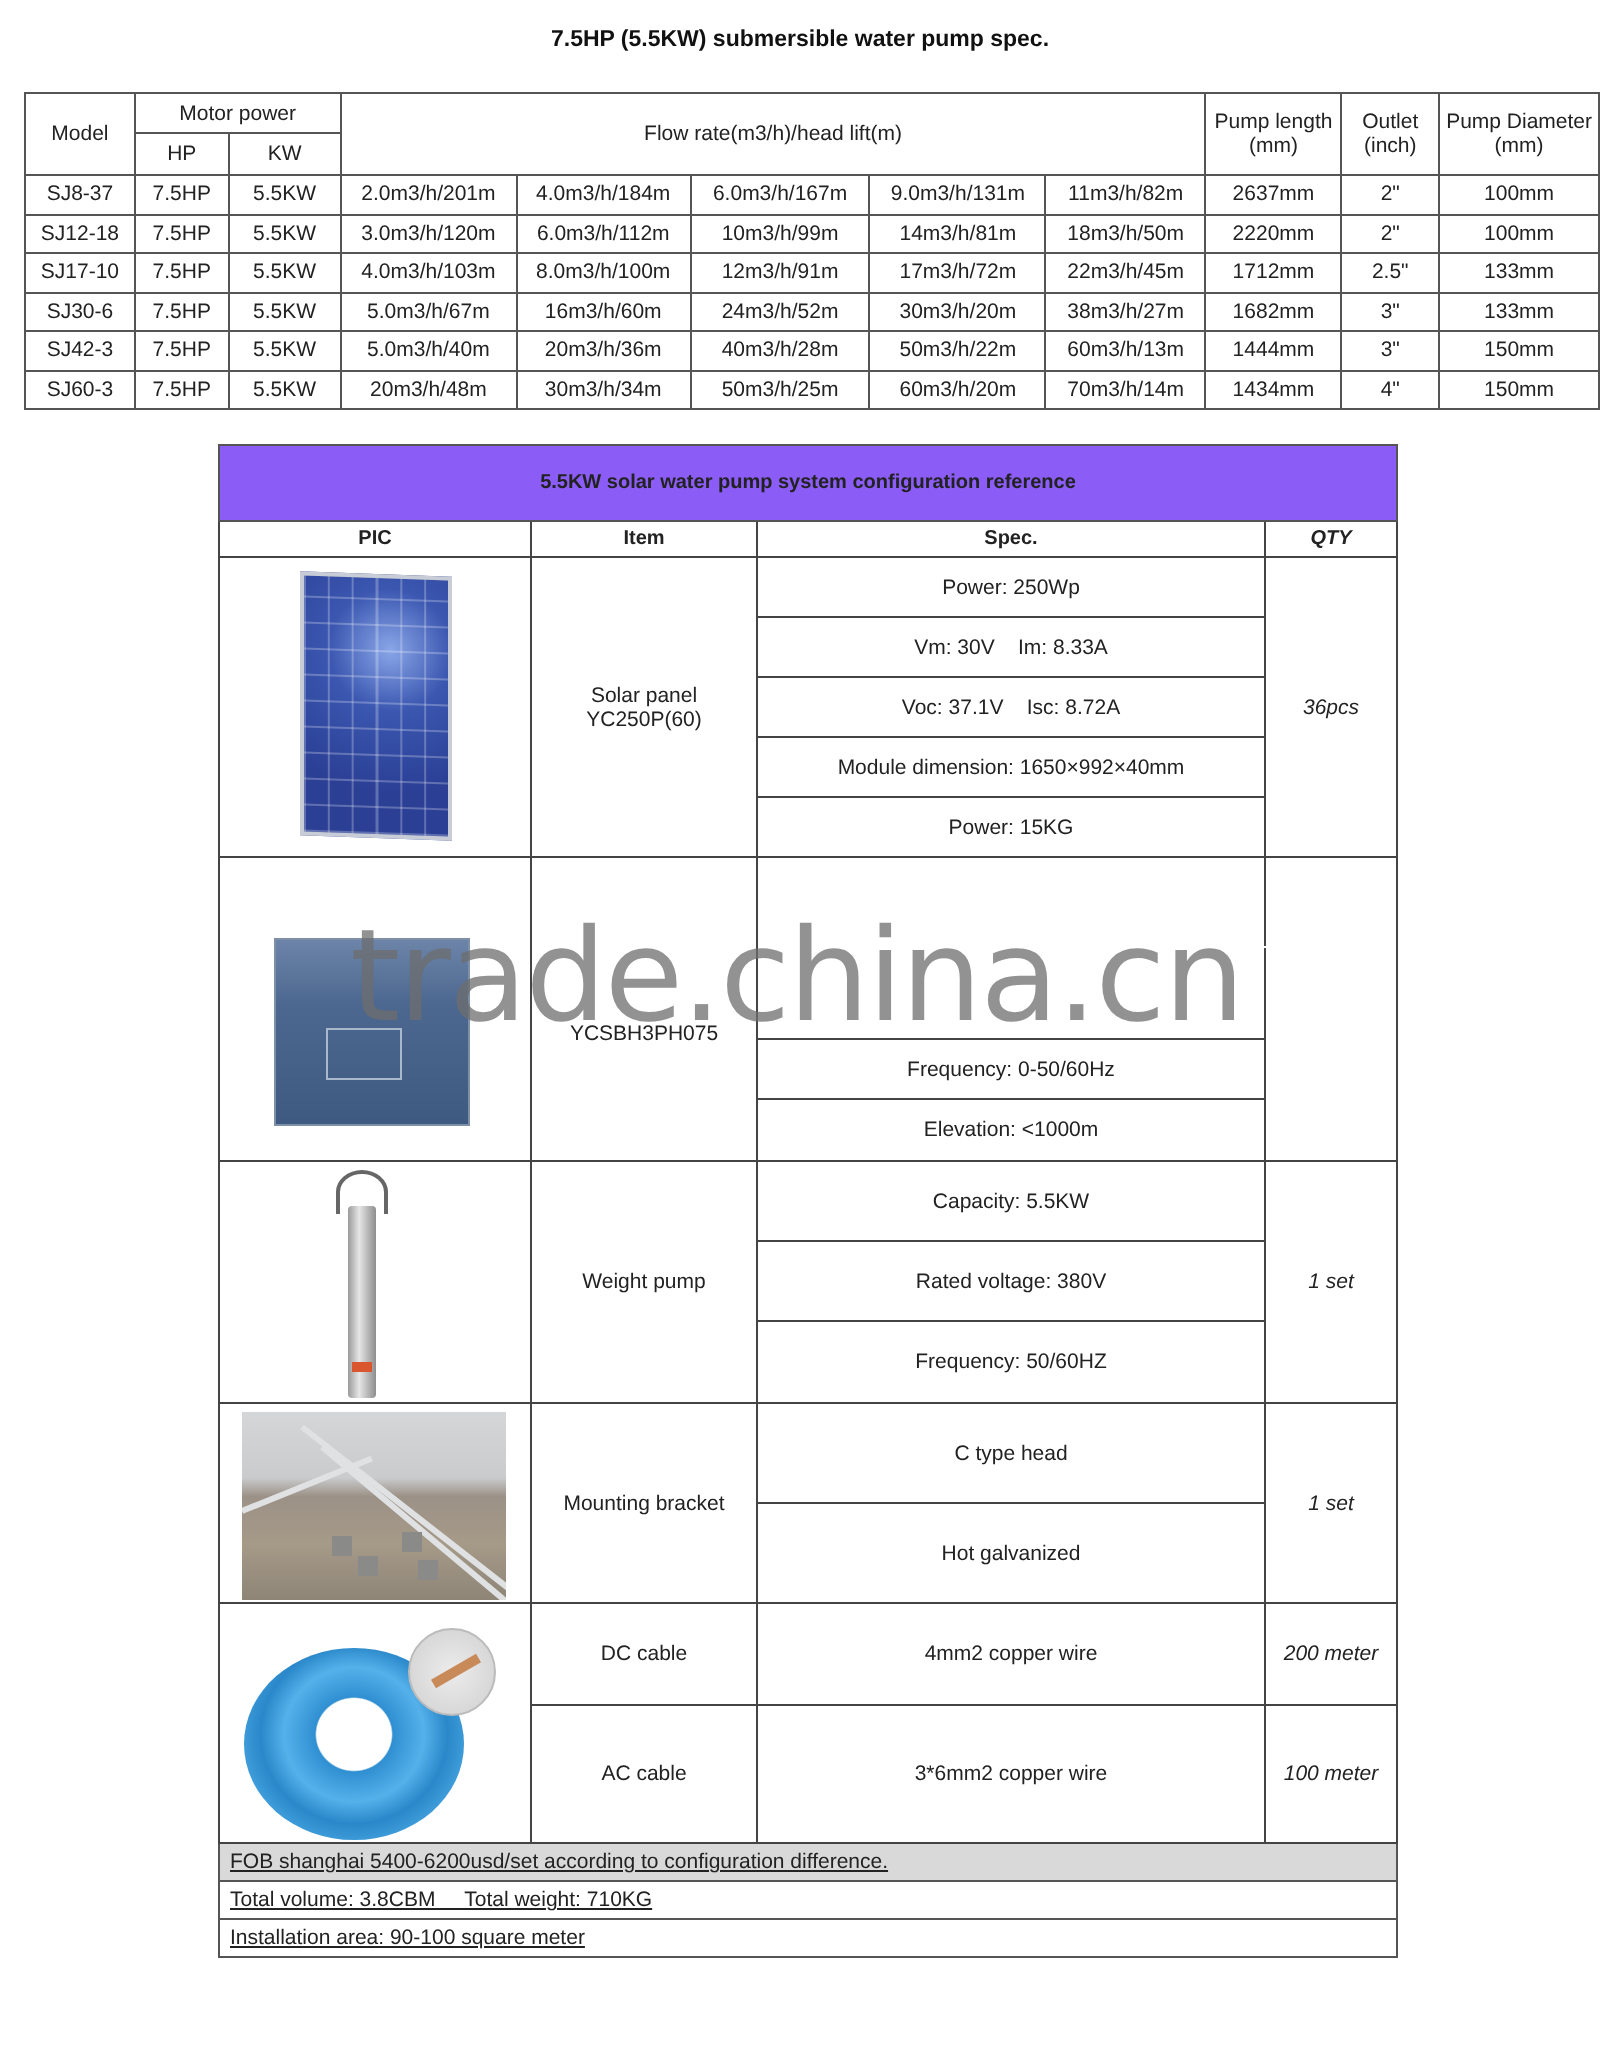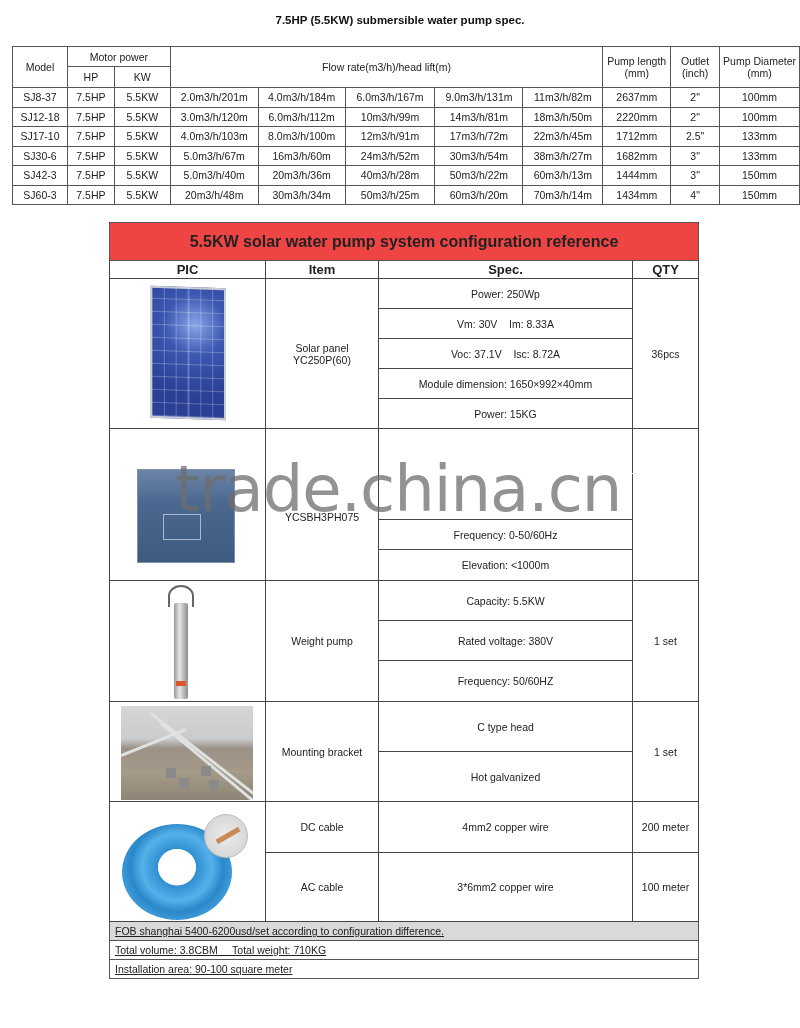--- a/index.html
+++ b/index.html
@@ -18,26 +18,26 @@
   
   #spec { top: 46px; left: 12px; width: 788px; }
   #spec td, #spec th { border: 1px solid #555; font-size: 10.5px; padding: 0 2px; }
   #spec thead tr.r1 th { height: 20px; }
   #spec thead tr.r2 th { height: 21px; }
   #spec tbody td { height: 19.5px; white-space: nowrap; }
 
   
   #cfg { top: 222px; left: 109px; width: 590px; }
   #cfg td { border: 1px solid #444; font-size: 10.5px; }
-  #cfg .banner td { background: #ef4444; height: 38px; font-weight: bold; font-size: 16px; border-color:#555; }
-  #cfg .heads td { height: 18px; font-weight: bold; font-size: 13px; }
+  #cfg .banner td { background: #8b5cf6; height: 38px; font-weight: bold; font-size: 10px; border-color:#555; }
+  #cfg .heads td { height: 18px; font-weight: bold; font-size: 10px; }
   #cfg .pic { width: 156px; position: relative; }
   #cfg .item { width: 113px; }
   #cfg .spec { width: 254px; }
-  #cfg .qty  { width: 66px; }
+  #cfg .qty  { width: 66px; font-style: italic; }
   #cfg .foot td { text-align: left; padding-left: 5px; height: 19px; border-color: #555; text-decoration: underline; }
   #cfg .foot.grey td { background: #d9d9d9; }
 
   .img { position: absolute; }
   
   .panel {
     left: 40px; top: 8px; width: 76px; height: 132px;
     background:
       repeating-linear-gradient(90deg, rgba(255,255,255,0.25) 0 1px, transparent 1px 12px),
       repeating-linear-gradient(0deg, rgba(255,255,255,0.25) 0 1px, transparent 1px 13px),
@@ -157,21 +157,21 @@
         <td>2.5"</td>
         <td>133mm</td>
       </tr>
       <tr>
         <td>SJ30-6</td>
         <td>7.5HP</td>
         <td>5.5KW</td>
         <td>5.0m3/h/67m</td>
         <td>16m3/h/60m</td>
         <td>24m3/h/52m</td>
-        <td>30m3/h/54m</td>
+        <td>30m3/h/20m</td>
         <td>38m3/h/27m</td>
         <td>1682mm</td>
         <td>3"</td>
         <td>133mm</td>
       </tr>
       <tr>
         <td>SJ42-3</td>
         <td>7.5HP</td>
         <td>5.5KW</td>
         <td>5.0m3/h/40m</td>

